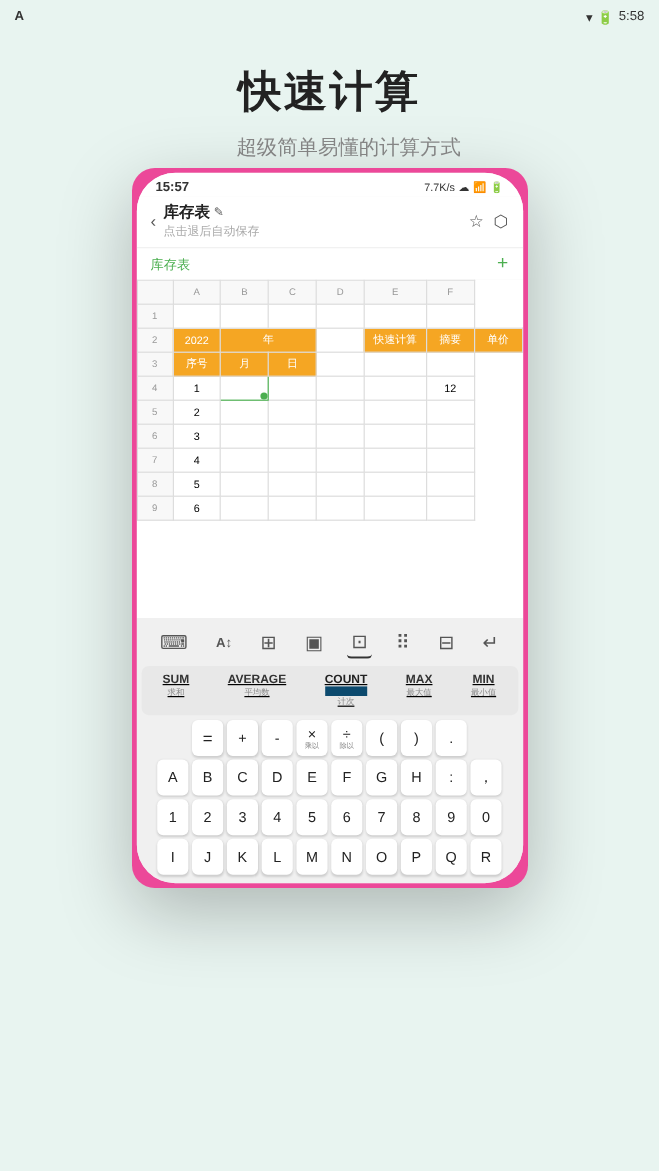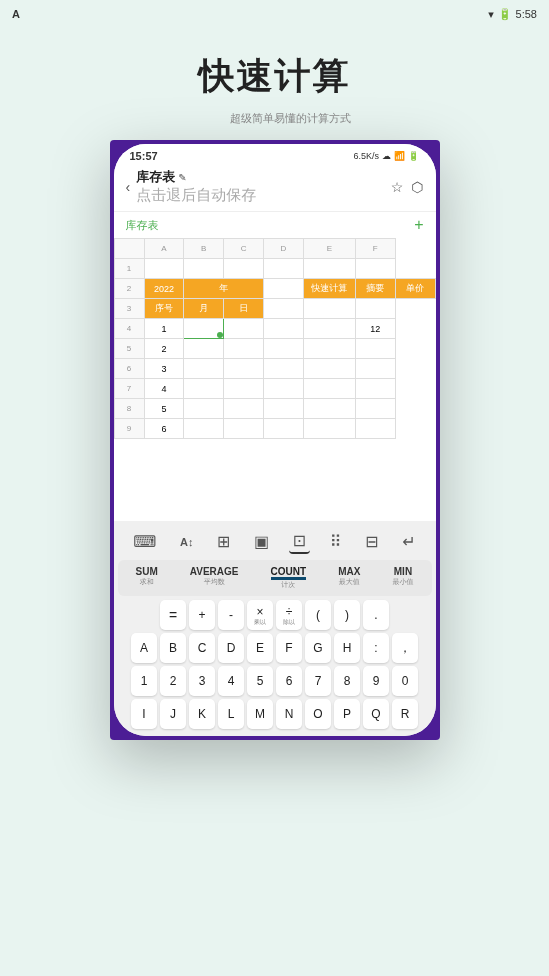--- a/index.html
+++ b/index.html
@@ -34,40 +34,40 @@
       text-align: center;
       padding-top: 24px;
     }
     .page-title {
       font-size: 36px;
       font-weight: 700;
       color: #222;
       letter-spacing: 2px;
     }
     .page-subtitle {
-      font-size: 11px;
+      font-size: 17px;
       color: #888;
       margin-top: 10px;
       padding-left: 32px;
     }
 
     
     .phone-wrap {
       position: absolute;
       top: 140px;
       left: 50%;
       transform: translateX(-50%);
       width: 330px;
       height: 600px;
     }
     .phone-outer {
       width: 100%;
       height: 100%;
-      background: #4c1d95;
-      border-radius: 4px;
+      background: #ec4899;
+      border-radius: 19px;
       padding: 4px;
       box-shadow: 0 20px 60px rgba(0,0,0,0.25);
       position: relative;
     }
     .phone-inner {
       width: 100%;
       height: 100%;
       background: #f5f5f5;
       border-radius: 32px;
       overflow: hidden;
@@ -94,21 +94,21 @@
       background: #fff;
       padding: 4px 12px 6px;
       display: flex;
       align-items: center;
       justify-content: space-between;
       flex-shrink: 0;
       border-bottom: 1px solid #eee;
     }
     .app-header-left { display: flex; align-items: center; gap: 6px; }
     .app-header-title { font-size: 13px; font-weight: 600; color: #222; }
-    .app-header-subtitle { font-size: 15px; color: #aaa; }
+    .app-header-subtitle { font-size: 10px; color: #aaa; }
     .app-header-icons { display: flex; gap: 8px; }
     .header-icon { font-size: 14px; color: #555; cursor: pointer; }
 
     
     .app-tab {
       background: #fff;
       padding: 4px 12px;
       display: flex;
       align-items: center;
       justify-content: space-between;
@@ -196,20 +196,21 @@
     }
 
     
     .kb-func-row {
       display: flex;
       justify-content: space-around;
       padding: 4px 2px;
       background: #e8e8e8;
       border-radius: 6px;
       margin-bottom: 4px;
+      text-decoration: underline;
     }
     .func-btn {
       display: flex;
       flex-direction: column;
       align-items: center;
       cursor: pointer;
       padding: 2px 4px;
     }
     .func-btn-name {
       font-size: 10px;
@@ -274,21 +275,21 @@
   <div class="page-subtitle">超级简单易懂的计算方式</div>
 </div>
 
 <div class="phone-wrap">
   <div class="phone-outer">
     <div class="phone-inner">
 
       <div class="phone-status">
         <span class="phone-status-time">15:57</span>
         <div class="phone-status-right">
-          <span>6.5K/s</span>
+          <span>7.7K/s</span>
           <span>☁</span>
           <span>📶</span>
           <span>🔋</span>
         </div>
       </div>
 
       <div class="app-header">
         <div class="app-header-left">
           <span class="header-icon">‹</span>
           <div>
@@ -427,21 +428,21 @@
         <div class="kb-func-row">
           <div class="func-btn">
             <span class="func-btn-name">SUM</span>
             <span class="func-btn-sub">求和</span>
           </div>
           <div class="func-btn">
             <span class="func-btn-name">AVERAGE</span>
             <span class="func-btn-sub">平均数</span>
           </div>
           <div class="func-btn active">
-            <span class="func-btn-name" style="border-bottom:3px solid #0c4a6e;">COUNT</span>
+            <span class="func-btn-name" style="border-bottom:8px solid #0c4a6e;">COUNT</span>
             <span class="func-btn-sub">计次</span>
           </div>
           <div class="func-btn">
             <span class="func-btn-name">MAX</span>
             <span class="func-btn-sub">最大值</span>
           </div>
           <div class="func-btn">
             <span class="func-btn-name">MIN</span>
             <span class="func-btn-sub">最小值</span>
           </div>

